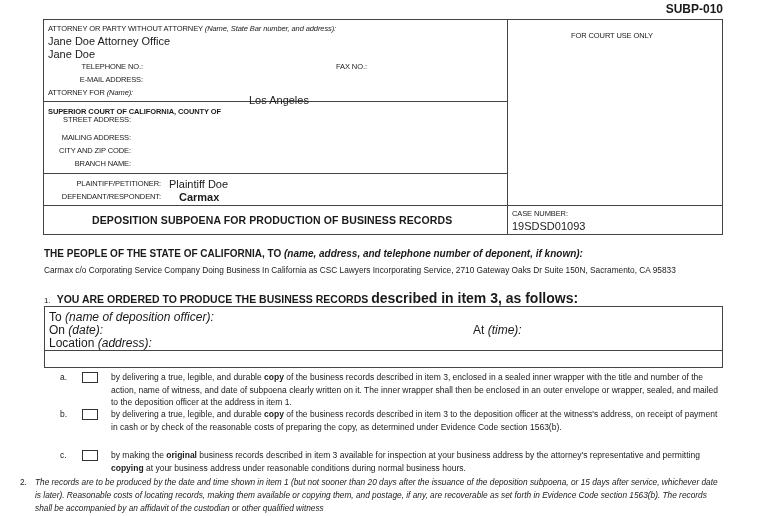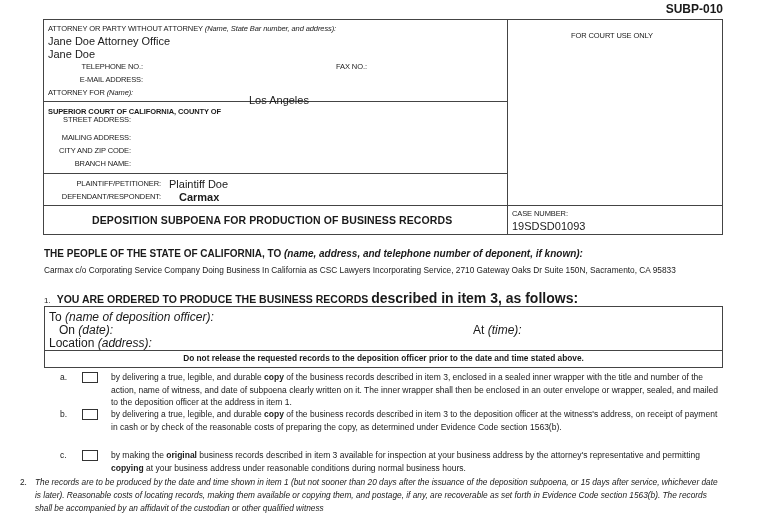--- a/index.html
+++ b/index.html
@@ -75,25 +75,24 @@
   <div class="abs val" style="left:468px;top:200px;font-size:11px;">19SDSD01093</div>
 </div>
 
 <div class="abs people"><span>THE PEOPLE OF THE STATE OF CALIFORNIA, TO</span> <i>(name, address, and telephone number of deponent, if known):</i></div>
 <div class="abs deponent">Carmax c/o Corporating Service Company Doing Business In California as CSC Lawyers Incorporating Service, 2710 Gateway Oaks Dr Suite 150N, Sacramento, CA 95833</div>
 
 <div class="abs item1"><span class="num">1.</span><b>YOU ARE ORDERED TO PRODUCE THE BUSINESS RECORDS</b> <span style="font-weight:bold;font-size:14px;">described in item 3, as follows:</span></div>
 
 <div class="abs box1">
   <div class="r" style="top:3px;"><span>To</span> <i>(name of deposition officer):</i></div>
-  <div class="r" style="top:16px;margin-left:10px;"><span>On</span> <i>(date):</i></div>
+  <div class="r" style="top:16px;"><span>On</span> <i>(date):</i></div>
   <div class="r" style="top:16px;left:428px;"><span>At</span> <i>(time):</i></div>
   <div class="r" style="top:29px;"><span>Location</span> <i>(address):</i></div>
   <div class="div"></div>
-  <div class="note">Do not release the requested records to the deposition officer prior to the date and time stated above.</div>
 </div>
 
 <div class="abs opt" style="top:371px;">
   <span class="letter">a.</span>
   <span class="cb"></span>
   <div class="txt"><span>by delivering a true, legible, and durable </span><b>copy</b><span> of the business records described in item 3, enclosed in a sealed inner wrapper with the title and number of the action, name of witness, and date of subpoena clearly written on it. The inner wrapper shall then be enclosed in an outer envelope or wrapper, sealed, and mailed to the deposition officer at the address in item 1.</span></div>
 </div>
 
 <div class="abs opt" style="top:408px;">
   <span class="letter">b.</span>

